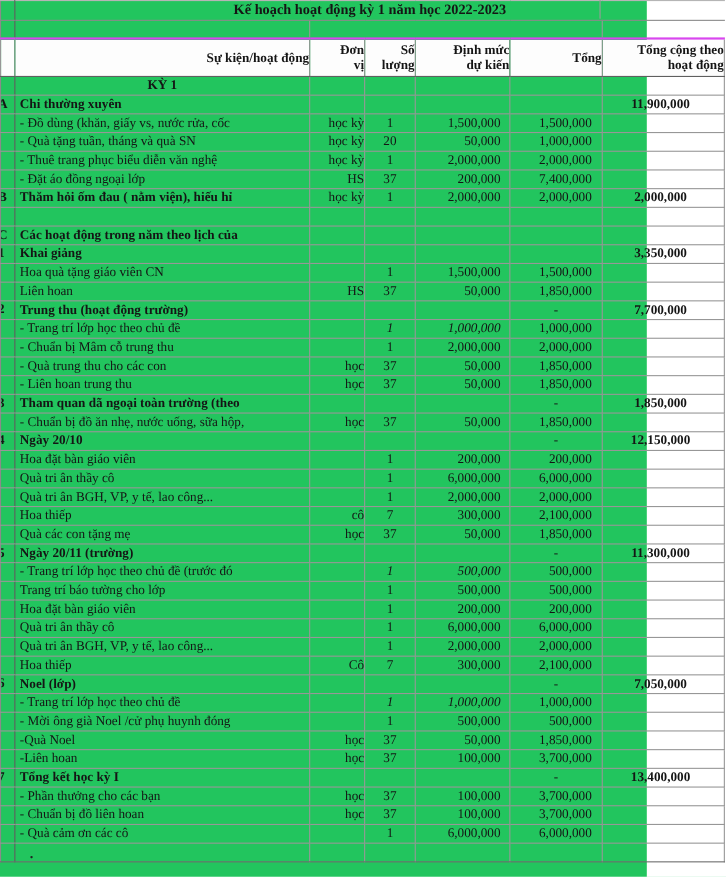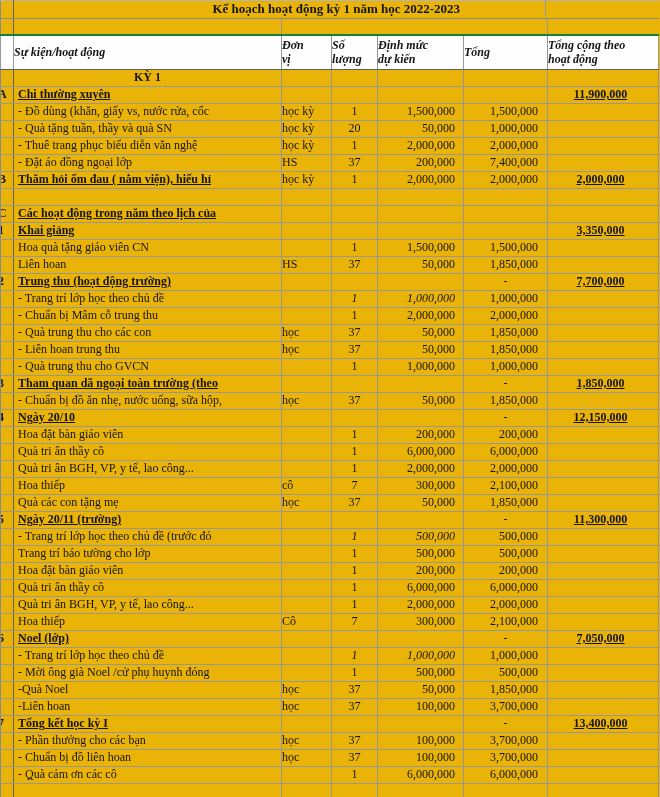--- a/index.html
+++ b/index.html
@@ -1,45 +1,45 @@
 <!DOCTYPE html>
 <html><head>
 <meta charset="utf-8">
 <style>
   html,body{margin:0;padding:0;background:#ffffff;}
   body{width:660px;height:797px;position:relative;overflow:hidden;
        font-family:"Liberation Serif","DejaVu Serif",serif;color:#151515;}
-  .sheet{position:absolute;left:0;top:0;width:660px;height:797px;background:#eab308;}
+  .sheet{position:absolute;left:0;top:0;width:588px;height:797px;background:#22c55e;}
   table{border-collapse:collapse;table-layout:fixed;width:658px;height:772px;}
   td,th{border:1px solid #979797;padding:0;vertical-align:middle;
         font-size:12px;line-height:1.15;overflow:hidden;}
   
   .title-row td{height:17px;border-top:1px solid #b5b5b5;border-bottom:1px solid #8a8a8a;
                 border-left:none;border-right:none;}
   .title-row td.lbl{border-left:1px solid #8a8a8a;border-right:1.5px solid #5e5e5e;}
   .title-cell{text-align:center;font-weight:bold;font-size:13px;}
   
   .gap-row td{height:15px;border-top:none;border-bottom:none;border-left:none;border-right:none;}
   .gap-row td.lbl{border-left:1px solid #8a8a8a;border-right:1.5px solid #5e5e5e;}
   .gap-row td.g-event{border-right:1px solid #979797;}
   .gap-row td.g-grand{border-left:1px solid #979797;}
   
-  .header-row th{height:33px;font-weight:bold;text-align:left;white-space:pre-line;
-                 border-top:2px solid #15803d;border-bottom:1px solid #5f5f5f;background:#fdfdfd;font-style:italic;}
+  .header-row th{height:33px;font-weight:bold;text-align:right;white-space:pre-line;
+                 border-top:2px solid #d946ef;border-bottom:1px solid #5f5f5f;background:#fdfdfd;}
   
   td.lbl{font-weight:bold;text-align:left;text-indent:-3px;border-left:1px solid #8a8a8a;
          border-right:1.5px solid #5e5e5e;}
   td.event{text-align:left;padding-left:4px;white-space:nowrap;margin-left:28px;}
-  td.unit{text-align:left;}
+  td.unit{text-align:right;}
   td.qty{text-align:center;}
   td.norm{text-align:right;padding-right:8px;}
   td.total{text-align:right;padding-right:9px;}
   td.total.dash{text-align:center;padding-right:0;}
   td.grand{text-align:center;padding-right:5px;}
-  tr.section td.event, tr.section td.grand{font-weight:bold;text-decoration:underline;}
+  tr.section td.event, tr.section td.grand{font-weight:bold;}
   tr.ky td.event{text-align:center;font-weight:bold;padding-left:0;}
   tr.ital td.qty, tr.ital td.norm{font-style:italic;}
   tbody td{height:16px;}
   tbody tr:last-child td{border-bottom:1.5px solid #6d6d6d;}
   
   .title-div{position:absolute;left:545px;top:0;width:1px;height:17px;background:#9b9b9b;}
   .stray-dot{position:absolute;left:27px;top:768px;font-size:13px;font-weight:bold;color:#222;}
 </style>
 </head>
 <body>
@@ -103,21 +103,21 @@
           <td class="lbl"></td>
           <td class="event">- Đồ dùng (khăn, giấy vs, nước rửa, cốc</td>
           <td class="unit">học kỳ</td>
           <td class="qty">1</td>
           <td class="norm">1,500,000</td>
           <td class="total">1,500,000</td>
           <td class="grand"></td>
         </tr>
         <tr>
           <td class="lbl"></td>
-          <td class="event">- Quà tặng tuần, thầy và quà SN</td>
+          <td class="event">- Quà tặng tuần, tháng và quà SN</td>
           <td class="unit">học kỳ</td>
           <td class="qty">20</td>
           <td class="norm">50,000</td>
           <td class="total">1,000,000</td>
           <td class="grand"></td>
         </tr>
         <tr>
           <td class="lbl"></td>
           <td class="event">- Thuê trang phục biểu diễn văn nghệ</td>
           <td class="unit">học kỳ</td>
@@ -225,29 +225,20 @@
           <td class="total">1,850,000</td>
           <td class="grand"></td>
         </tr>
         <tr>
           <td class="lbl"></td>
           <td class="event">- Liên hoan trung thu</td>
           <td class="unit">học</td>
           <td class="qty">37</td>
           <td class="norm">50,000</td>
           <td class="total">1,850,000</td>
-          <td class="grand"></td>
-        </tr>
-        <tr>
-          <td class="lbl"></td>
-          <td class="event">- Quà trung thu cho GVCN</td>
-          <td class="unit"></td>
-          <td class="qty">1</td>
-          <td class="norm">1,000,000</td>
-          <td class="total">1,000,000</td>
           <td class="grand"></td>
         </tr>
         <tr class="section">
           <td class="lbl">3</td>
           <td class="event">Tham quan dã ngoại toàn trường (theo</td>
           <td class="unit"></td>
           <td class="qty"></td>
           <td class="norm"></td>
           <td class="total dash">-</td>
           <td class="grand">1,850,000</td>

